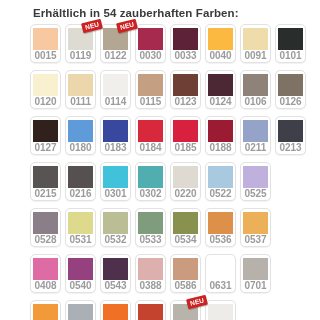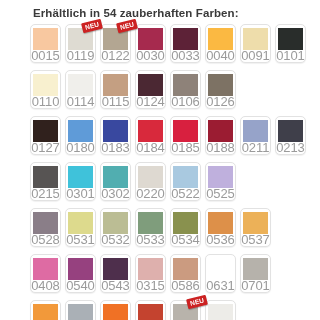--- a/index.html
+++ b/index.html
@@ -52,27 +52,28 @@
     flex-direction: column;
     align-items: center;
     box-shadow: 0 1px 1px rgba(0,0,0,0.06);
   }
   .chip {
     width: 25px;
     height: 22px;
     display: block;
   }
   .code {
-    font-size: 13px;
+    font-size: 10px;
     color: #9b9b9b;
     line-height: 12px;
     height: 12px;
     letter-spacing: -0.1px;
     font-family: "Liberation Sans", sans-serif;
     white-space: nowrap;
+    font-weight: bold;
   }
   .neu {
     position: absolute;
     top: -4px;
     right: -7px;
     background: #cc2222;
     color: #ffffff;
     font-size: 6.5px;
     font-weight: bold;
     line-height: 8px;
@@ -124,31 +125,39 @@
           <span class="code">0091</span>
         </div>
         <div class="swatch">
           <span class="chip" style="background: rgb(41, 45, 43);"></span>
           <span class="code">0101</span>
         </div>
       </div>
       <div class="swatch-row">
         <div class="swatch">
           <span class="chip" style="background: rgb(248, 240, 207);"></span>
-          <span class="code">0110</span>
+          <span class="code">0120</span>
+        </div>
+        <div class="swatch">
+          <span class="chip" style="background: rgb(236, 214, 171);"></span>
+          <span class="code">0111</span>
         </div>
         <div class="swatch">
           <span class="chip" style="background: rgb(240, 239, 235);"></span>
           <span class="code">0114</span>
         </div>
         <div class="swatch">
           <span class="chip" style="background: rgb(196, 159, 130);"></span>
           <span class="code">0115</span>
         </div>
         <div class="swatch">
+          <span class="chip" style="background: rgb(110, 63, 52);"></span>
+          <span class="code">0123</span>
+        </div>
+        <div class="swatch">
           <span class="chip" style="background: rgb(75, 40, 51);"></span>
           <span class="code">0124</span>
         </div>
         <div class="swatch">
           <span class="chip" style="background: rgb(142, 130, 121);"></span>
           <span class="code">0106</span>
         </div>
         <div class="swatch">
           <span class="chip" style="background: rgb(125, 114, 100);"></span>
           <span class="code">0126</span>
@@ -187,20 +196,24 @@
           <span class="chip" style="background: rgb(63, 63, 74);"></span>
           <span class="code">0213</span>
         </div>
       </div>
       <div class="swatch-row">
         <div class="swatch">
           <span class="chip" style="background: rgb(87, 84, 83);"></span>
           <span class="code">0215</span>
         </div>
         <div class="swatch">
+          <span class="chip" style="background: rgb(86, 81, 80);"></span>
+          <span class="code">0216</span>
+        </div>
+        <div class="swatch">
           <span class="chip" style="background: rgb(63, 194, 218);"></span>
           <span class="code">0301</span>
         </div>
         <div class="swatch">
           <span class="chip" style="background: rgb(81, 174, 176);"></span>
           <span class="code">0302</span>
         </div>
         <div class="swatch">
           <span class="chip" style="background: rgb(222, 217, 209);"></span>
           <span class="code">0220</span>
@@ -252,21 +265,21 @@
         <div class="swatch">
           <span class="chip" style="background: rgb(150, 65, 127);"></span>
           <span class="code">0540</span>
         </div>
         <div class="swatch">
           <span class="chip" style="background: rgb(78, 47, 76);"></span>
           <span class="code">0543</span>
         </div>
         <div class="swatch">
           <span class="chip" style="background: rgb(222, 176, 173);"></span>
-          <span class="code">0315</span>
+          <span class="code">0388</span>
         </div>
         <div class="swatch">
           <span class="chip" style="background: rgb(203, 155, 128);"></span>
           <span class="code">0586</span>
         </div>
         <div class="swatch">
           <span class="chip"></span>
           <span class="code">0631</span>
         </div>
         <div class="swatch">

